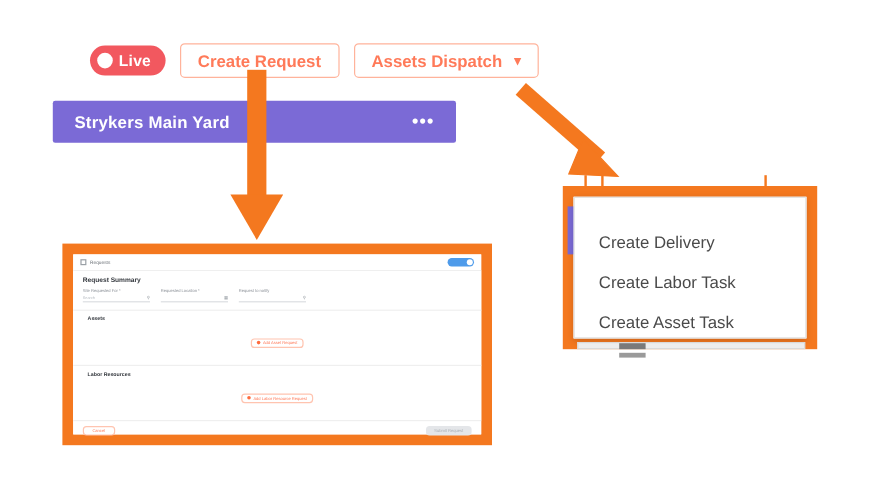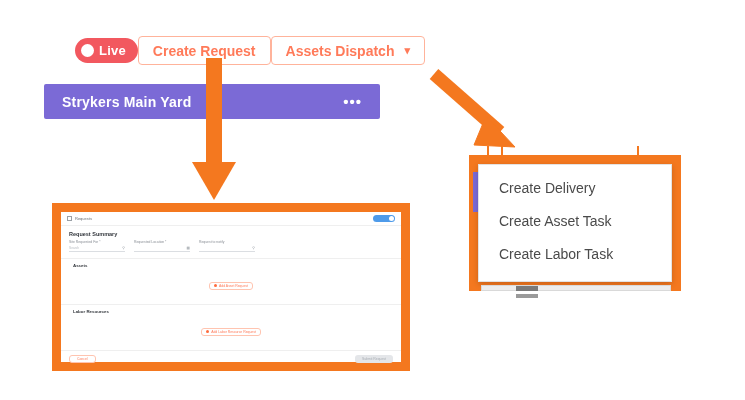--- a/index.html
+++ b/index.html
@@ -6,21 +6,21 @@
   body{
     width:745px;height:400px;
     background:#ffffff;
     font-family:"Liberation Sans", sans-serif;
     overflow:hidden;
     position:relative;
   }
   .canvas{position:relative;width:745px;height:400px;}
 
   
-  .toolbar{position:absolute;left:75px;top:36px;display:flex;align-items:center;}
+  .toolbar{position:absolute;left:75px;top:36px;display:flex;align-items:center;gap:12px;}
 
   .live-badge{
     display:flex;align-items:center;gap:5px;
     background:#F2585F;border-radius:14px;
     height:25px;padding:0 12px 0 6px;
     box-sizing:border-box;
   }
   .live-dot{width:13px;height:13px;border-radius:50%;background:#ffffff;flex:0 0 auto;}
   .live-text{color:#ffffff;font-size:13px;font-weight:bold;letter-spacing:.2px;line-height:1;}
 
@@ -59,21 +59,21 @@
   .dd-ticks{position:absolute;left:469px;top:146px;width:212px;height:10px;}
   .tick{position:absolute;width:2px;height:9px;background:#F4781F;top:0;}
   .purple-sliver{
     position:absolute;left:473px;top:172px;width:6px;height:40px;
     background:#7B6AD6;
   }
   .dd-menu{
     position:absolute;left:478px;top:164px;width:194px;height:118px;
     background:#ffffff;border:1px solid #E3E3E3;
     box-shadow:0 2px 6px rgba(0,0,0,.18);
-    box-sizing:border-box;padding-top:6px;
+    box-sizing:border-box;padding-top:20px;
   }
   .dd-item{
     height:33px;display:flex;align-items:center;
     padding-left:20px;color:#4A4A4A;font-size:14px;
     box-sizing:border-box;
   }
   .dd-scrollbar{
     position:absolute;left:481px;top:285px;width:190px;height:6px;
     background:#EDEDED;border:1px solid #D9D9D9;box-sizing:border-box;
   }
@@ -192,24 +192,24 @@
   </div>
 
   <div class="callout-right"></div>
   <div class="purple-sliver"></div>
 
   <div class="dd-menu">
     <div class="dd-item">
       <span>Create Delivery</span>
     </div>
     <div class="dd-item">
+      <span>Create Labor Task</span>
+    </div>
+    <div class="dd-item">
       <span>Create Asset Task</span>
-    </div>
-    <div class="dd-item">
-      <span>Create Labor Task</span>
     </div>
   </div>
 
   <div class="dd-scrollbar"></div>
   <div class="dd-thumb"></div>
   <div class="dd-thumb2"></div>
 
   <div class="callout-left">
     <div class="form-card">
 

